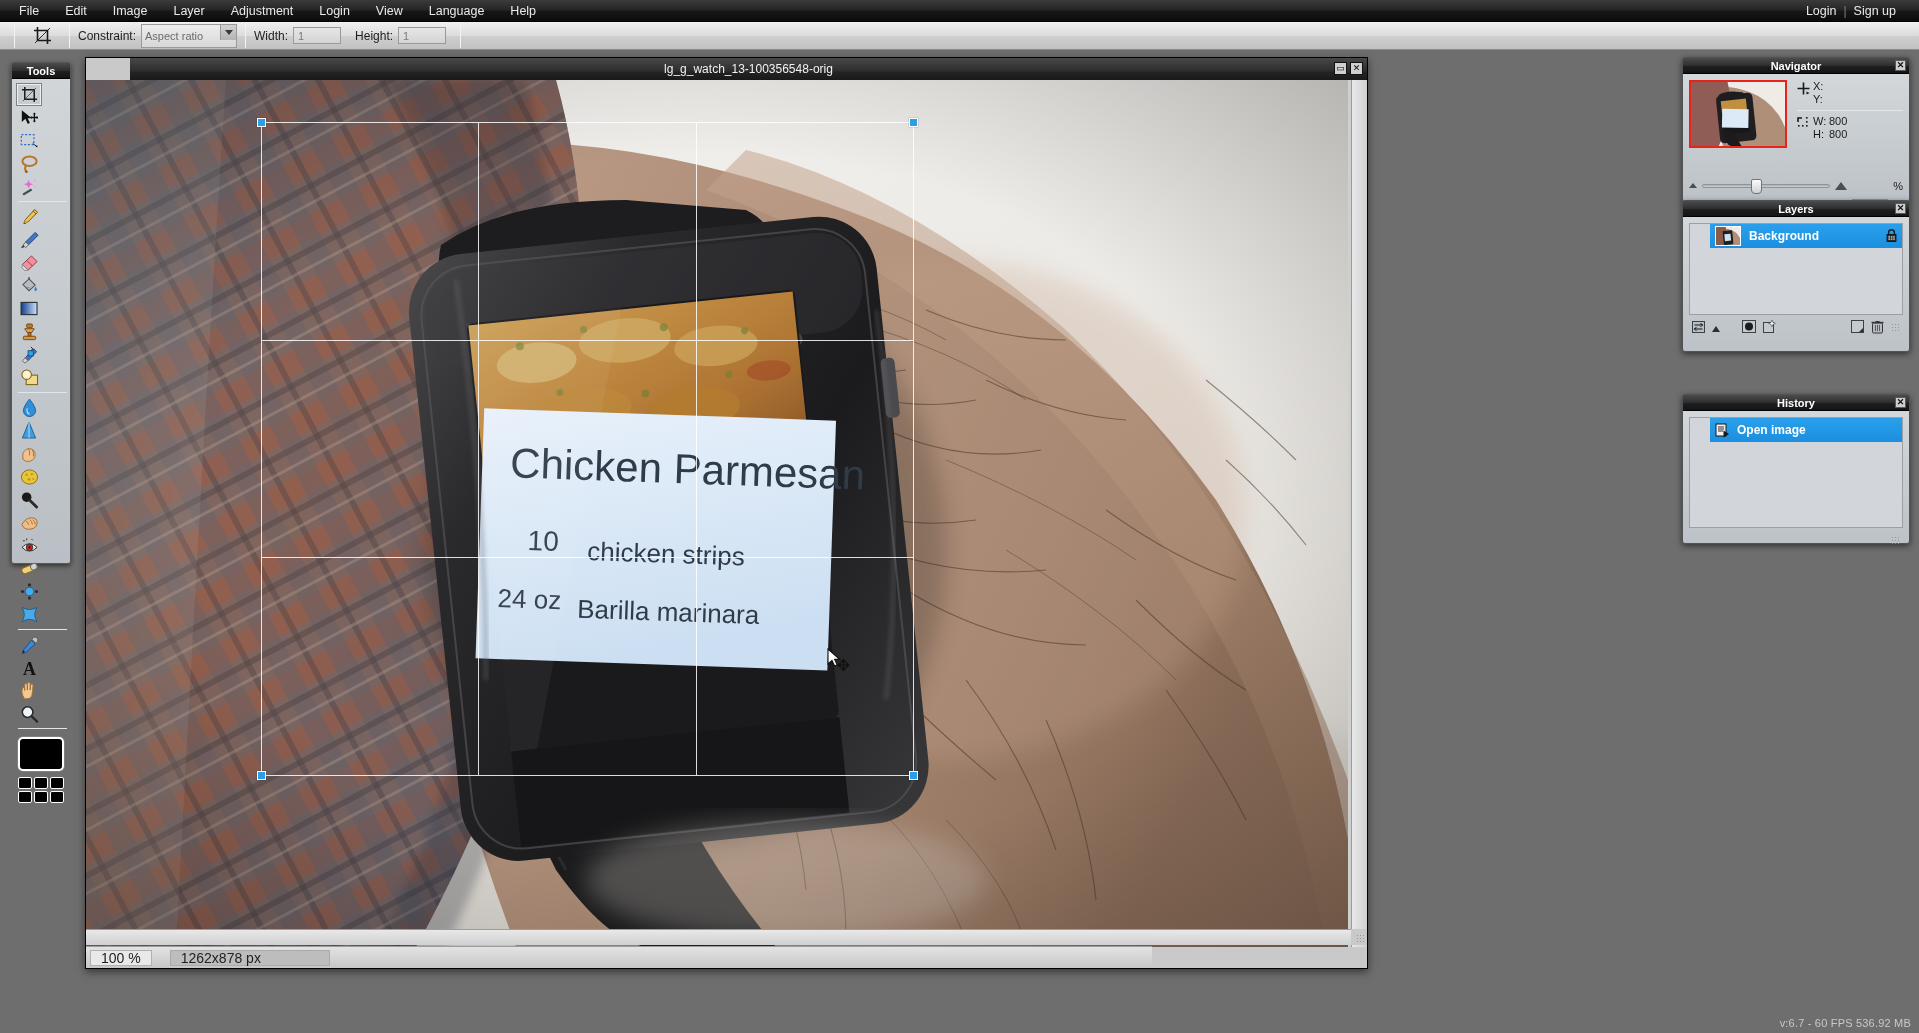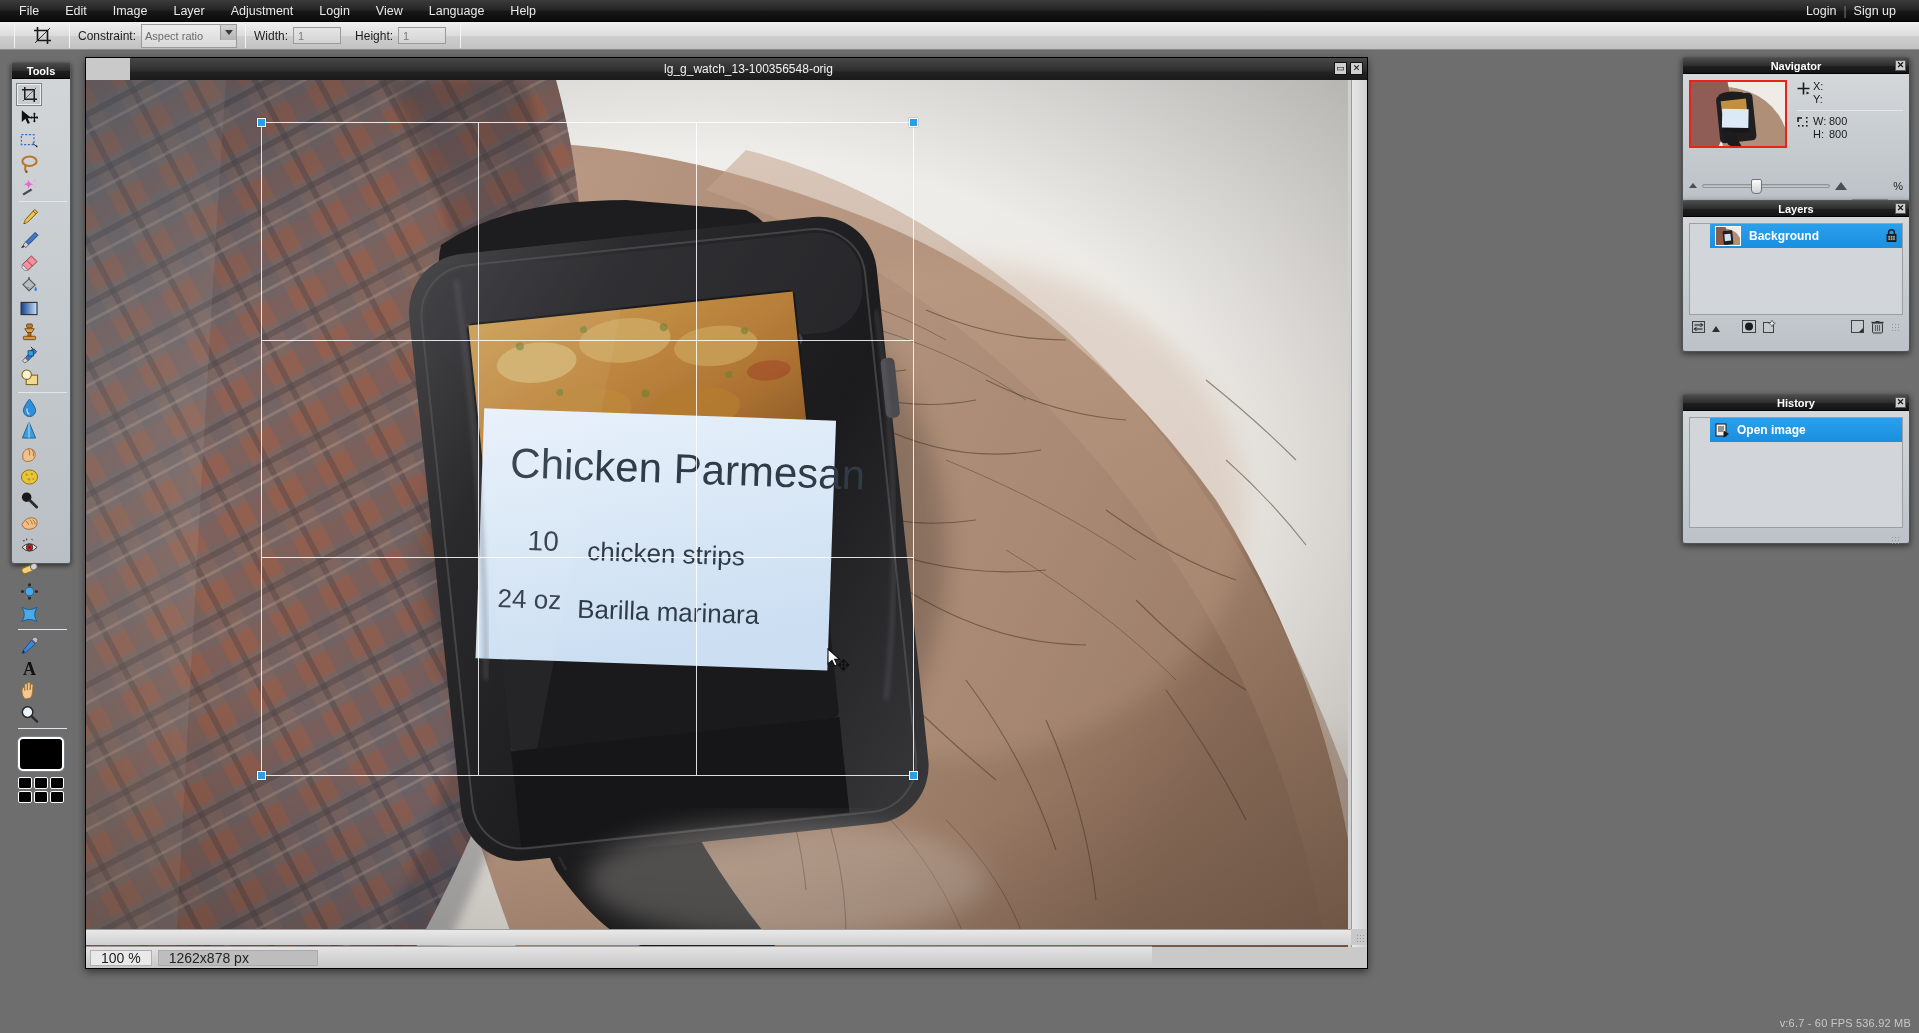--- a/index.html
+++ b/index.html
@@ -126,21 +126,21 @@
   #scroll-corner {
     position: absolute; right: 0; bottom: 23px; width: 16px; height: 16px; background: #c9c9c9;
   }
   #statusbar {
     position: absolute; left: 0; bottom: 0; width: 1066px; height: 22px;
     background: linear-gradient(to bottom,#e3e3e3,#c6c6c6); border-top: 1px solid #9b9b9b;
     display: flex; align-items: center; font-size: 14px; color: #222;
   }
   .sb-cell { height: 16px; display: flex; align-items: center; padding: 0 10px; }
   #sb-zoom { background: #e9e9e9; border: 1px solid #b0b0b0; margin-left: 4px; min-width: 46px; justify-content: center; }
-  #sb-size { background: #bdbdbd; border: 1px solid #aaa; margin-left: 6px; min-width: 160px; text-align: center; }
+  #sb-size { background: #bdbdbd; border: 1px solid #aaa; margin-left: 18px; min-width: 160px; text-align: center; }
 
   
   #crop-overlay { position: absolute; inset: 0; pointer-events: none; }
   .crop-line { position: absolute; background: rgba(255,255,255,.85); }
   .crop-handle {
     position: absolute; width: 9px; height: 9px; background: #2a9fe8;
     border: 1px solid #ffffff; box-shadow: 0 0 1px rgba(0,0,0,.5);
   }
   #cursor-arrow { position: absolute; left: 740px; top: 568px; pointer-events: none; }
 

